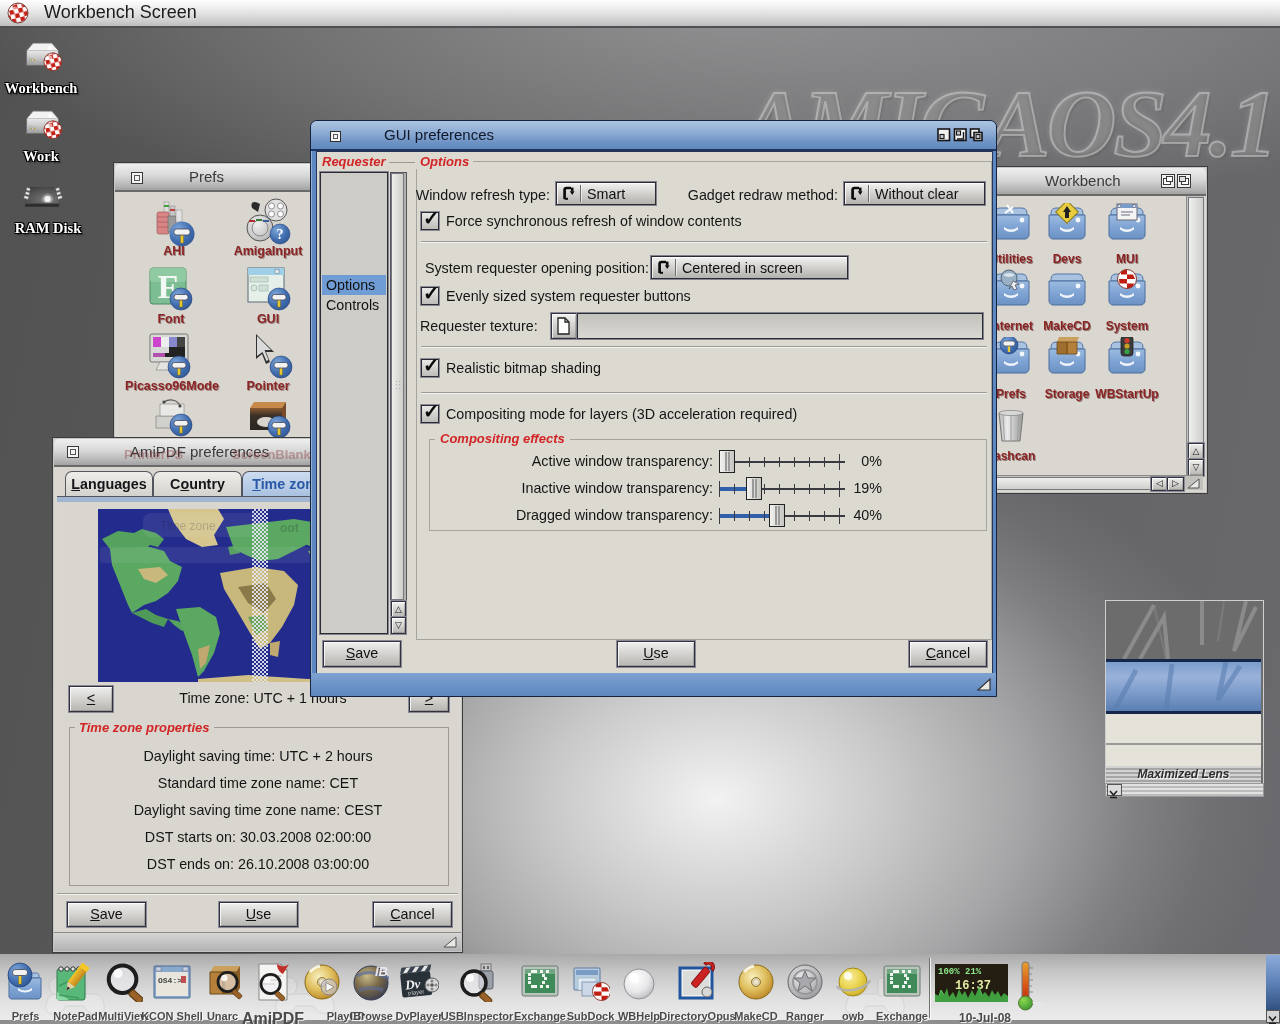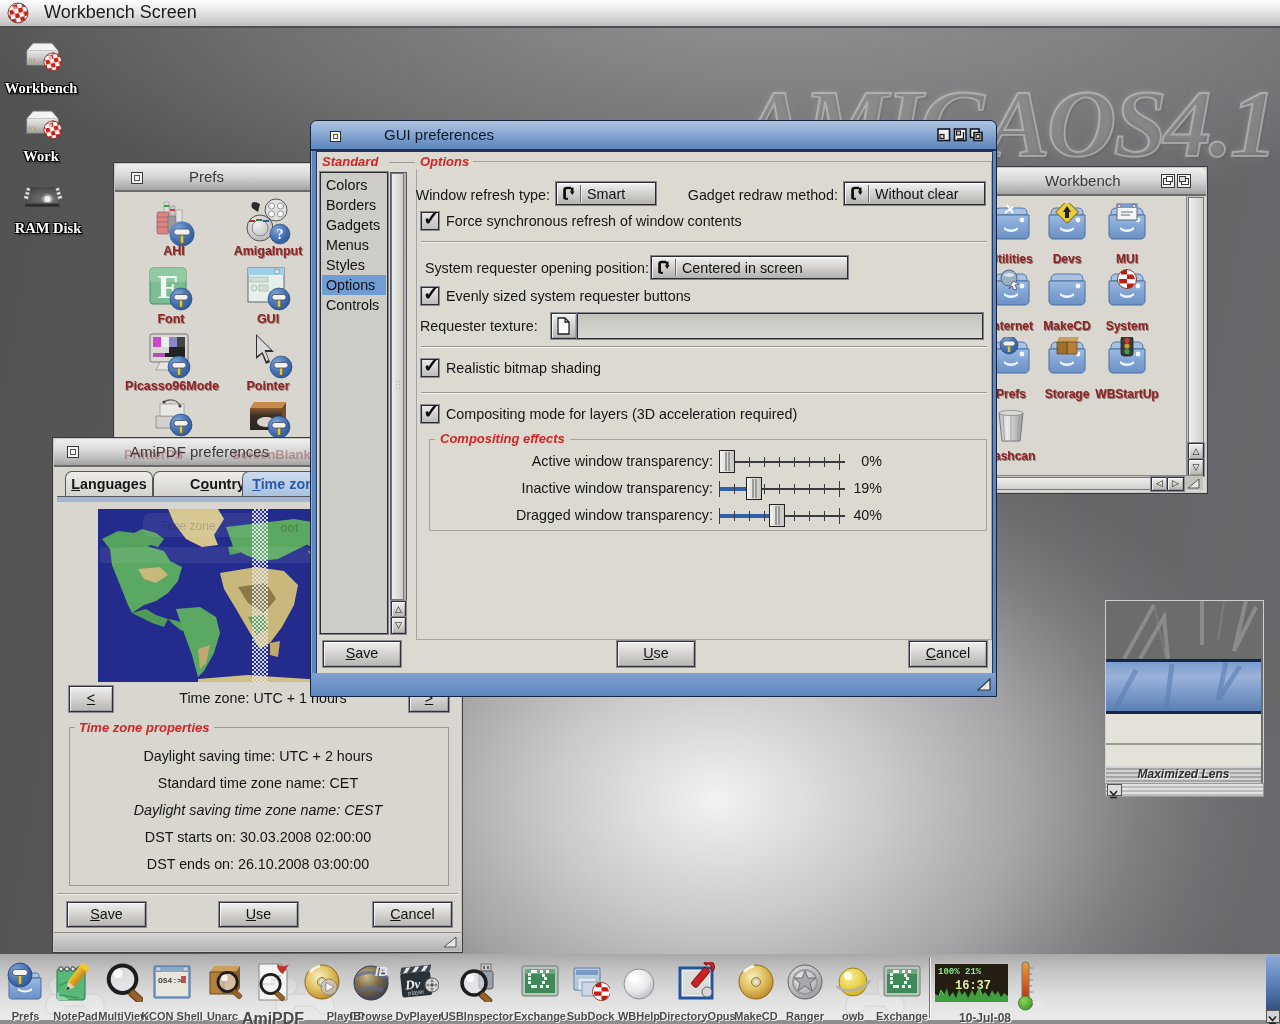--- a/index.html
+++ b/index.html
@@ -458,21 +458,21 @@
 <div class="iwin" style="left:52px;top:437px;width:409px;height:514px;">
  <div class="ititle">
         <div class="closeg" style="left:13px;top:7px;"></div>
         <div class="tx" style="left:76px;">AmiPDF preferences</div>
   <div class="abs" style="left:70px;top:8px;font-size:13px;color:rgba(140,50,50,.38);font-weight:bold;">PrinterPS</div>
   <div class="abs" style="left:178px;top:8px;font-size:13px;color:rgba(140,50,50,.38);font-weight:bold;">ScreenBlanker</div>
  </div>
  <div class="abs" style="left:4px;top:29px;right:4px;bottom:20px;background:#d9d6cf;"></div>
 
  <div class="tab" style="left:12px;top:33px;width:86px;"><u>L</u>anguages</div>
- <div class="tab" style="left:100px;top:33px;width:87px;padding-left:20px;">C<u>o</u>untry</div>
+ <div class="tab" style="left:100px;top:33px;width:87px;">C<u>o</u>untry</div>
  <div class="tab" style="left:189px;top:33px;width:88px;background:linear-gradient(#cddcf0,#a8c0de);color:#2a5aa8;"><u>T</u>ime zone</div>
  <div class="abs" style="left:4px;top:58px;right:4px;height:5px;background:#a2b6d2;border-top:1px solid #55555f;"></div>
 
  <svg class="abs" style="left:45px;top:71px" width="360" height="173" viewBox="0 0 360 173">
   <rect width="360" height="173" fill="#232c8c"></rect>
   <g stroke="none">
    <path d="M4,30 L20,22 L36,24 L44,20 L58,24 L66,30 L60,38 L52,36 L44,44 L36,40 L24,44 L12,40 Z" fill="#55a25e"></path>
    <path d="M12,40 L52,38 L66,42 L72,52 L84,58 L80,72 L70,84 L58,92 L46,96 L34,104 L30,96 L22,76 L14,56 Z" fill="#5aa862"></path>
    <path d="M40,60 L62,58 L70,66 L58,74 L46,70 Z" fill="#c8b87c"></path>
    <path d="M34,104 L48,100 L58,106 L70,110 L66,118 L54,114 Z" fill="#4f9a58"></path>
@@ -510,21 +510,21 @@
  </svg>
 
  <div class="btn" style="left:16px;top:248px;width:42px;height:24px;line-height:23px;"><u>&lt;</u></div>
  <div class="btn" style="left:356px;top:248px;width:38px;height:24px;line-height:23px;"><u>&gt;</u></div>
  <div class="lbl" style="left:70px;top:252px;width:280px;text-align:center;">Time zone: UTC + 1 hours</div>
 
  <div class="fs" style="left:16px;top:289px;width:378px;height:157px;"></div>
  <div class="redlbl" style="left:22px;top:282px;background:#d9d6cf;padding:0 4px;">Time zone properties</div>
  <div class="lbl" style="left:20px;top:310px;width:370px;text-align:center;">Daylight saving time: UTC + 2 hours</div>
  <div class="lbl" style="left:20px;top:337px;width:370px;text-align:center;">Standard time zone name: CET</div>
- <div class="lbl" style="left:20px;top:364px;width:370px;text-align:center;font-style:italic;">Daylight saving time zone name: CEST</div>
+ <div class="lbl" style="left:20px;top:364px;width:370px;text-align:center;">Daylight saving time zone name: CEST</div>
  <div class="lbl" style="left:20px;top:391px;width:370px;text-align:center;">DST starts on: 30.03.2008 02:00:00</div>
  <div class="lbl" style="left:20px;top:418px;width:370px;text-align:center;">DST ends on: 26.10.2008 03:00:00</div>
  <div class="sep" style="left:4px;top:455px;right:4px;"></div>
 
  <div class="btn" style="left:14px;top:464px;width:77px;height:23px;line-height:22px;"><u>S</u>ave</div>
  <div class="btn" style="left:166px;top:464px;width:77px;height:23px;line-height:22px;"><u>U</u>se</div>
  <div class="btn" style="left:320px;top:464px;width:77px;height:23px;line-height:22px;"><u>C</u>ancel</div>
 
  <div class="abs" style="left:1px;right:1px;bottom:1px;height:18px;background:linear-gradient(#d6d6d6,#b2b2b2);border-top:1px solid #8a8a8a;">
   <svg class="abs" style="right:3px;top:2px" width="16" height="14">
@@ -548,28 +548,27 @@
     <rect x="33.5" y="1" width="8.5" height="8.5" stroke-width="1.6"></rect>
     <rect x="37" y="4.5" width="8" height="8" stroke-width="1.6"></rect>
     <rect x="39" y="6.5" width="4" height="4" stroke-width="1.1" fill="#cccccc"></rect>
    </g>
   </svg>
  </div>
 
  <div class="abs" style="left:5px;top:30px;width:675px;height:521px;background:#dcd9d1;border:1px solid #23375c;">
  </div>
  <div class="abs" style="left:6px;top:31px;width:673px;height:519px;">
-  <div class="redlbl" style="left:5px;top:2px;">Standard</div>
+  <div class="redlbl" style="left:5px;top:2px;">Requester</div>
   <div class="abs" style="left:72px;top:10px;width:26px;height:1px;background:#9b9a96;"></div>
 
   <div class="fs" style="left:99px;top:9px;width:574px;height:477px;border-color:#a5a4a0;"></div>
   <div class="redlbl" style="left:99px;top:2px;background:#dcd9d1;padding:0 4px;">Options</div>
 
   <div class="abs" style="left:3px;top:20px;width:66px;height:460px;background:#cdccc6;border:1px solid #2b2b33;box-shadow:0 0 0 1px #83838f;font-size:14.3px;color:#111;">
-   <div style="padding:2px 0 0 5px;line-height:20px;">Colors<br>Borders<br>Gadgets<br>Menus<br>Styles</div>
    <div style="position:absolute;left:1px;top:102px;right:1px;height:20px;background:#6f9cd4;padding-left:4px;line-height:20px;">Options</div>
    <div style="position:absolute;left:5px;top:122px;line-height:20px;">Controls</div>
   </div>
 
   <div class="abs" style="left:73px;top:20px;width:15px;height:460px;background:#b3b2ac;border:1px solid #55555f;">
    <div class="abs" style="left:0px;top:0px;width:13px;height:427px;background:linear-gradient(90deg,#eeeeec,#cfcec8);border:1px solid #77777f;box-sizing:border-box;">
     <div class="abs" style="left:3px;top:206px;width:7px;height:11px;background:radial-gradient(circle 1px at 1.5px 1.5px,#86868a 55%,transparent 62%) 0 0/3.5px 3.5px repeat;"></div>
    </div>
    <div class="btn" style="left:0px;top:428px;width:13px;height:15px;font-size:9px;line-height:14px;padding:0;">△</div>
    <div class="btn" style="left:0px;top:444px;width:13px;height:15px;font-size:9px;line-height:14px;padding:0;">▽</div>

